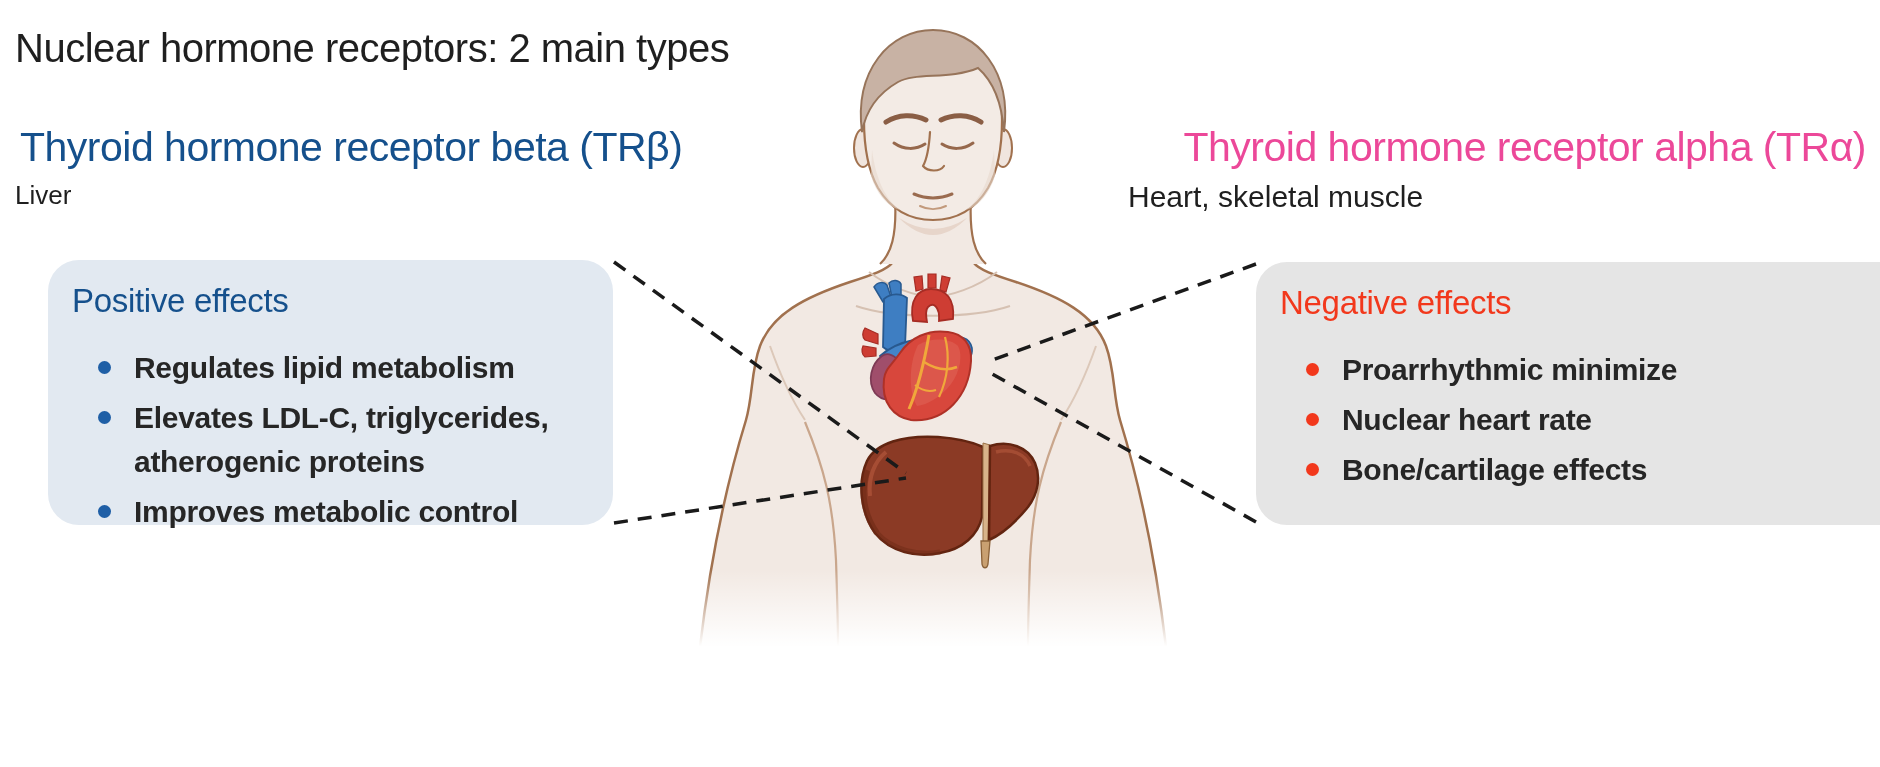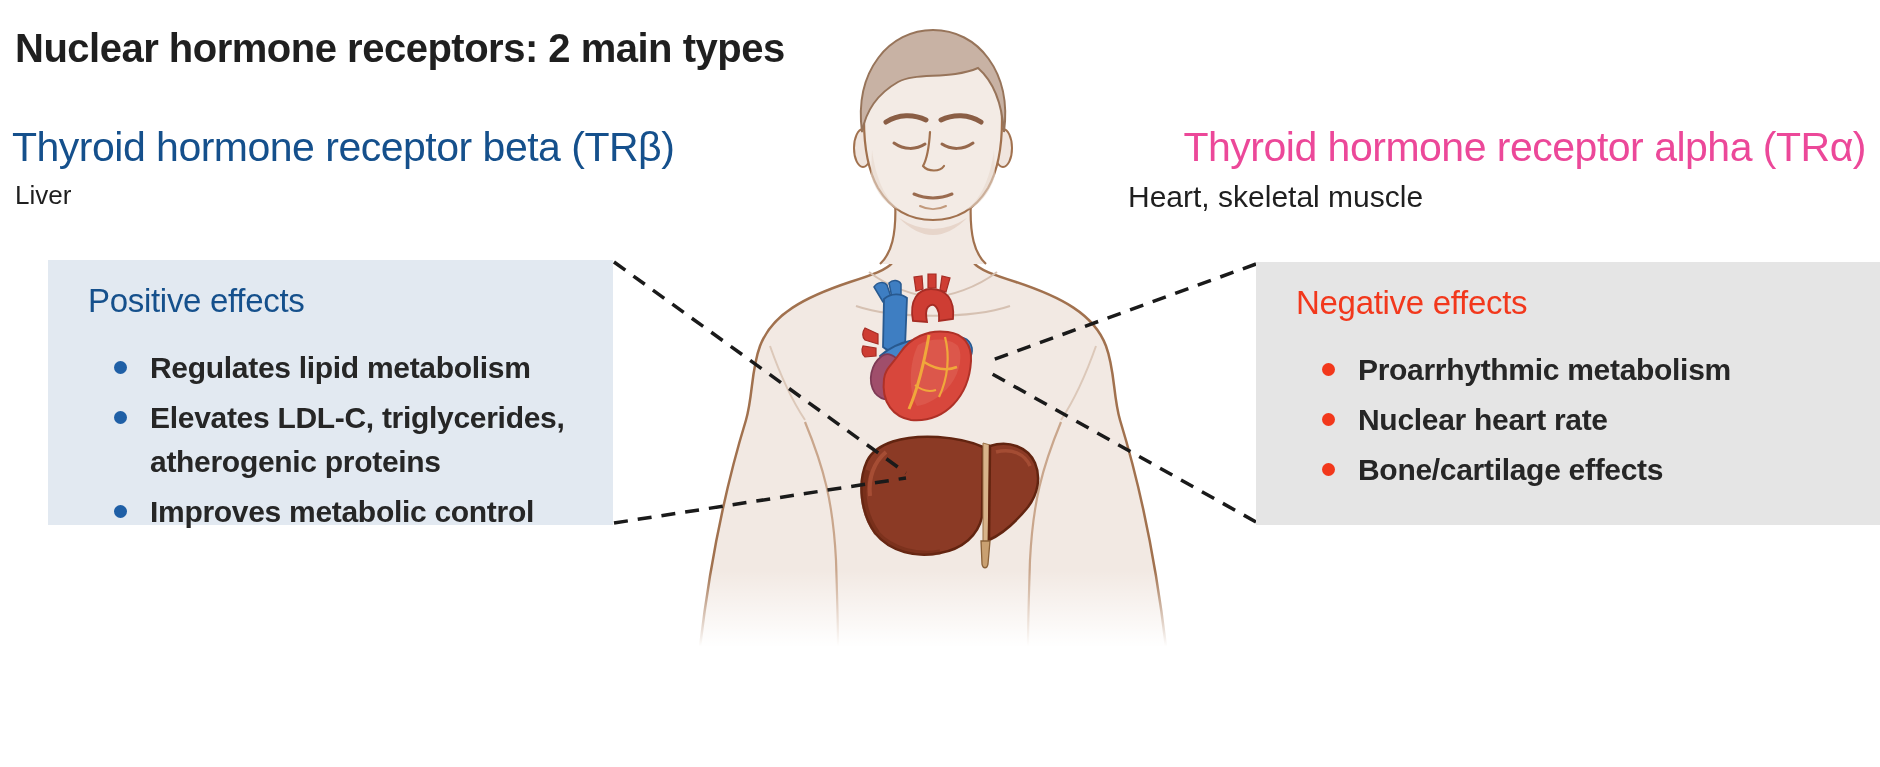--- a/index.html
+++ b/index.html
@@ -4,30 +4,30 @@
 <style>
   html,body{margin:0;padding:0;background:#fff;}
   #stage{
     position:relative;width:1880px;height:767px;background:#ffffff;
     font-family:"Liberation Sans", sans-serif;overflow:hidden;
     color:#262626;
   }
   .abs{position:absolute;}
   
   #main-title{left:15px;top:26px;font-size:40px;letter-spacing:-0.5px;color:#1f1f1f;white-space:nowrap;z-index:3;}
-  #main-title .b{font-weight:700;}
-  #main-title .r{font-weight:700;}
+  #main-title .b{font-weight:400;}
+  #main-title .r{font-weight:400;}
   
-  #left-heading{left:12px;top:124px;font-size:41px;letter-spacing:-0.5px;color:#15508C;white-space:nowrap;z-index:3;}
+  #left-heading{left:20px;top:124px;font-size:41px;letter-spacing:-0.5px;color:#15508C;white-space:nowrap;z-index:3;}
   #left-organ{left:15px;top:180px;font-size:26px;color:#1f1f1f;z-index:3;}
   
   #right-heading{right:14px;top:124px;font-size:41px;letter-spacing:-0.5px;color:#ec4899;white-space:nowrap;text-align:right;z-index:3;}
   #right-organ{left:1128px;top:180px;font-size:30px;color:#1f1f1f;z-index:3;}
   
-  .info-box{z-index:2;box-sizing:border-box;padding:22px 20px 0 40px;}
+  .info-box{z-index:2;box-sizing:border-box;padding:22px 20px 0 24px;border-radius:31px;}
   #left-box{left:48px;top:260px;width:565px;height:265px;background:#E2E9F1;}
   #right-box{left:1256px;top:262px;width:689px;height:263px;background:#e5e5e5;}
   .box-title{font-size:33px;letter-spacing:-0.3px;}
   #left-box .box-title{color:#15508C;}
   #right-box .box-title{color:#F2381C;}
   .box-list{list-style:none;margin:26px 0 4px 0;padding:0;font-weight:bold;}
   .box-list li{position:relative;padding-left:62px;font-size:30px;line-height:44px;color:#262626;margin-bottom:6px;letter-spacing:-0.3px;}
   .bullet-dot{position:absolute;left:26px;top:15px;width:13px;height:13px;border-radius:50%;}
   #left-box .bullet-dot{background:#1F5FA6;}
   #right-box .bullet-dot{background:#F2381C;}
@@ -67,21 +67,21 @@
         <span>Improves metabolic control</span>
       </li>
     </ul>
   </div>
 
   <div id="right-box" class="abs info-box">
     <div class="box-title">Negative effects</div>
     <ul class="box-list">
       <li>
         <span class="bullet-dot"></span>
-        <span>Proarrhythmic metabolism</span>
+        <span>Proarrhythmic minimize</span>
       </li>
       <li>
         <span class="bullet-dot"></span>
         <span>Nuclear heart rate</span>
       </li>
       <li>
         <span class="bullet-dot"></span>
         <span>Bone/cartilage effects</span>
       </li>
     </ul>

